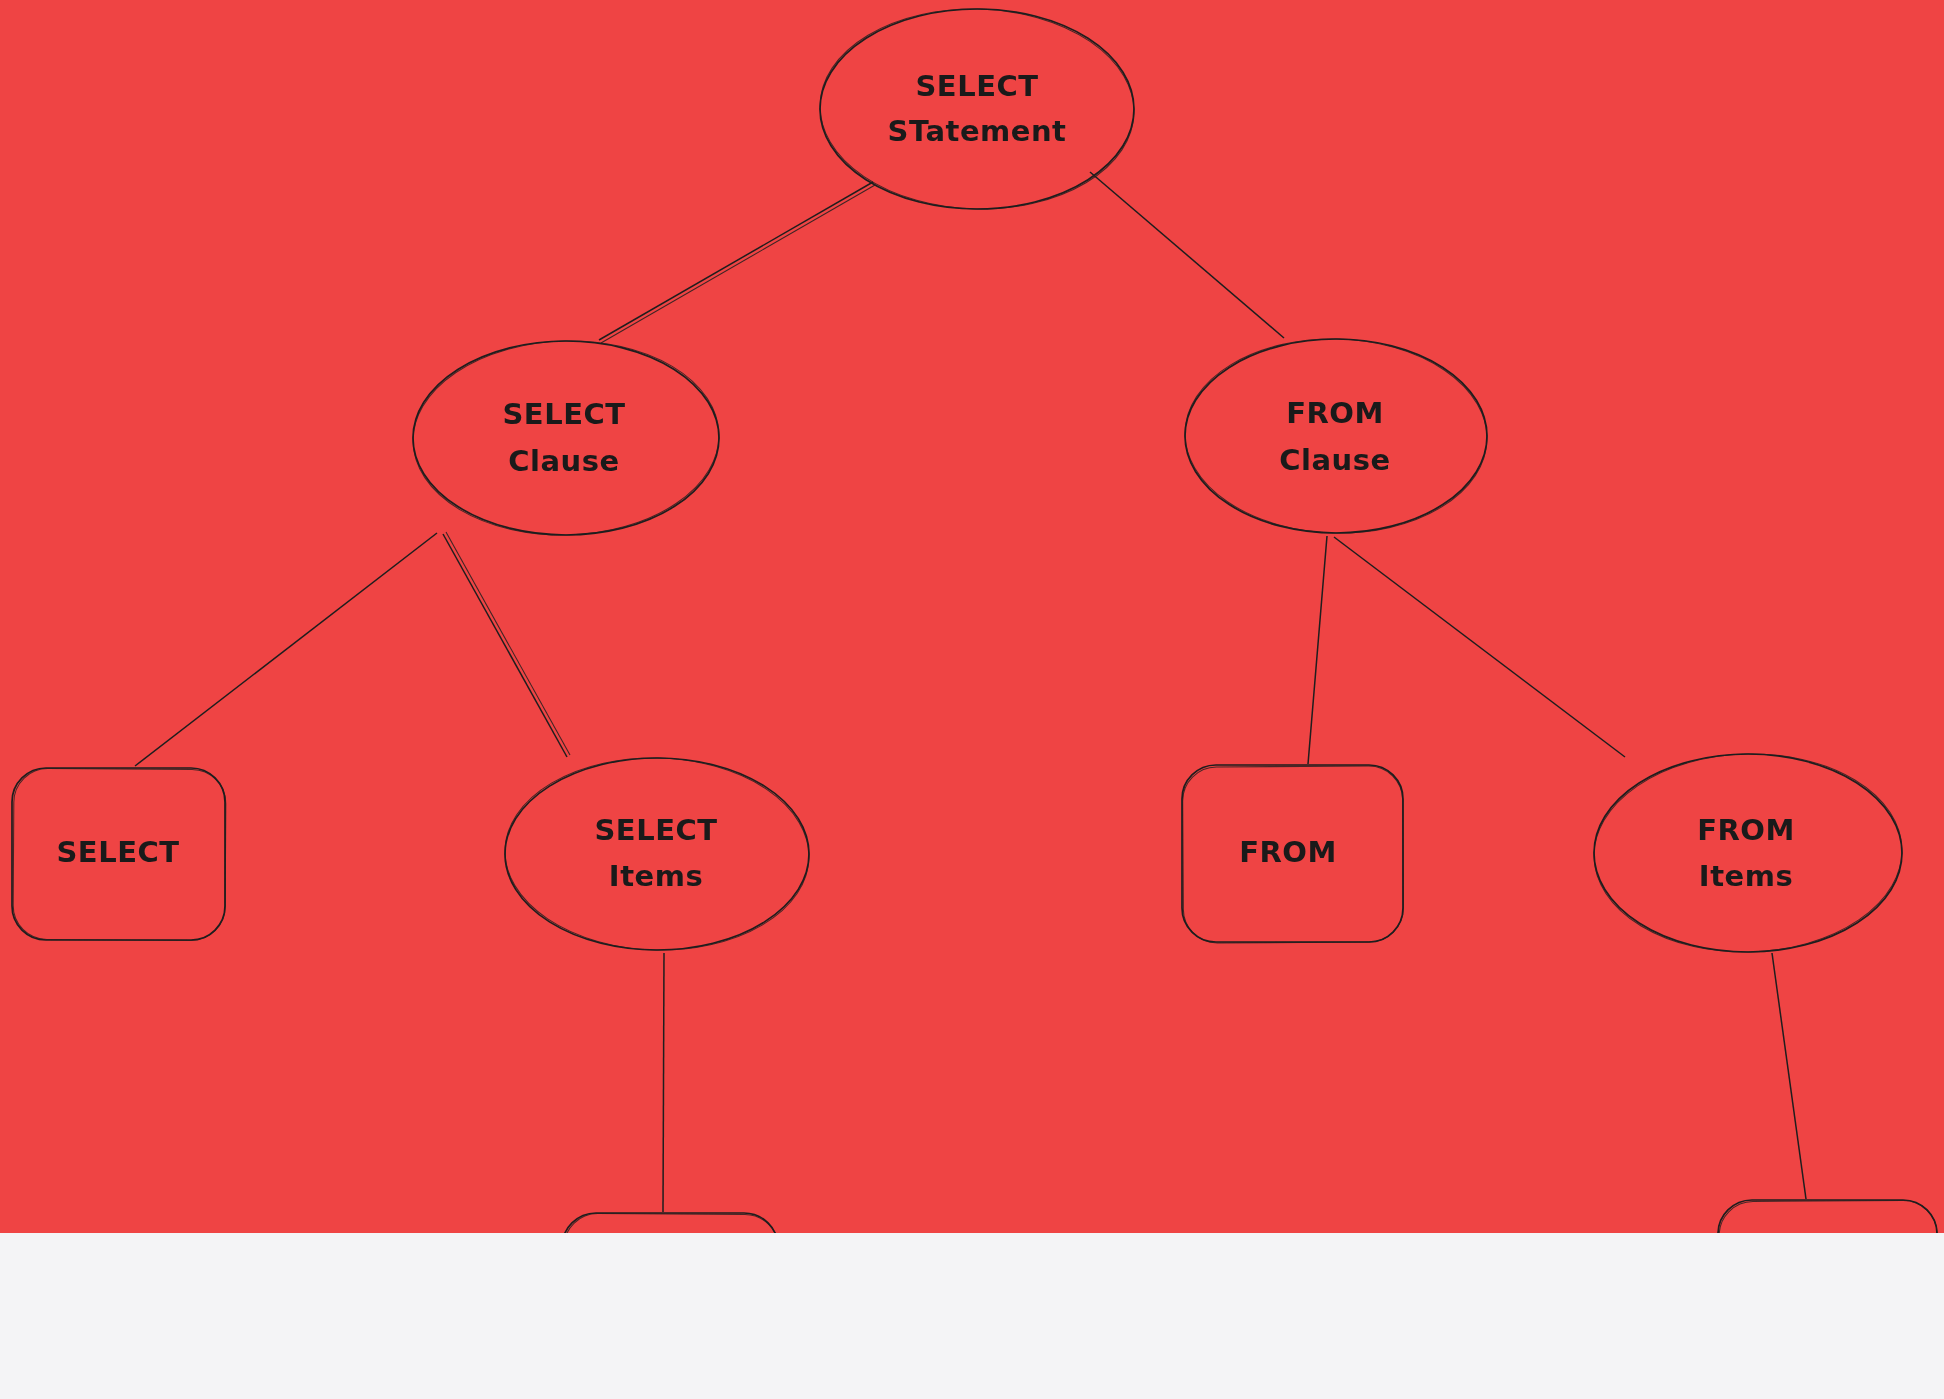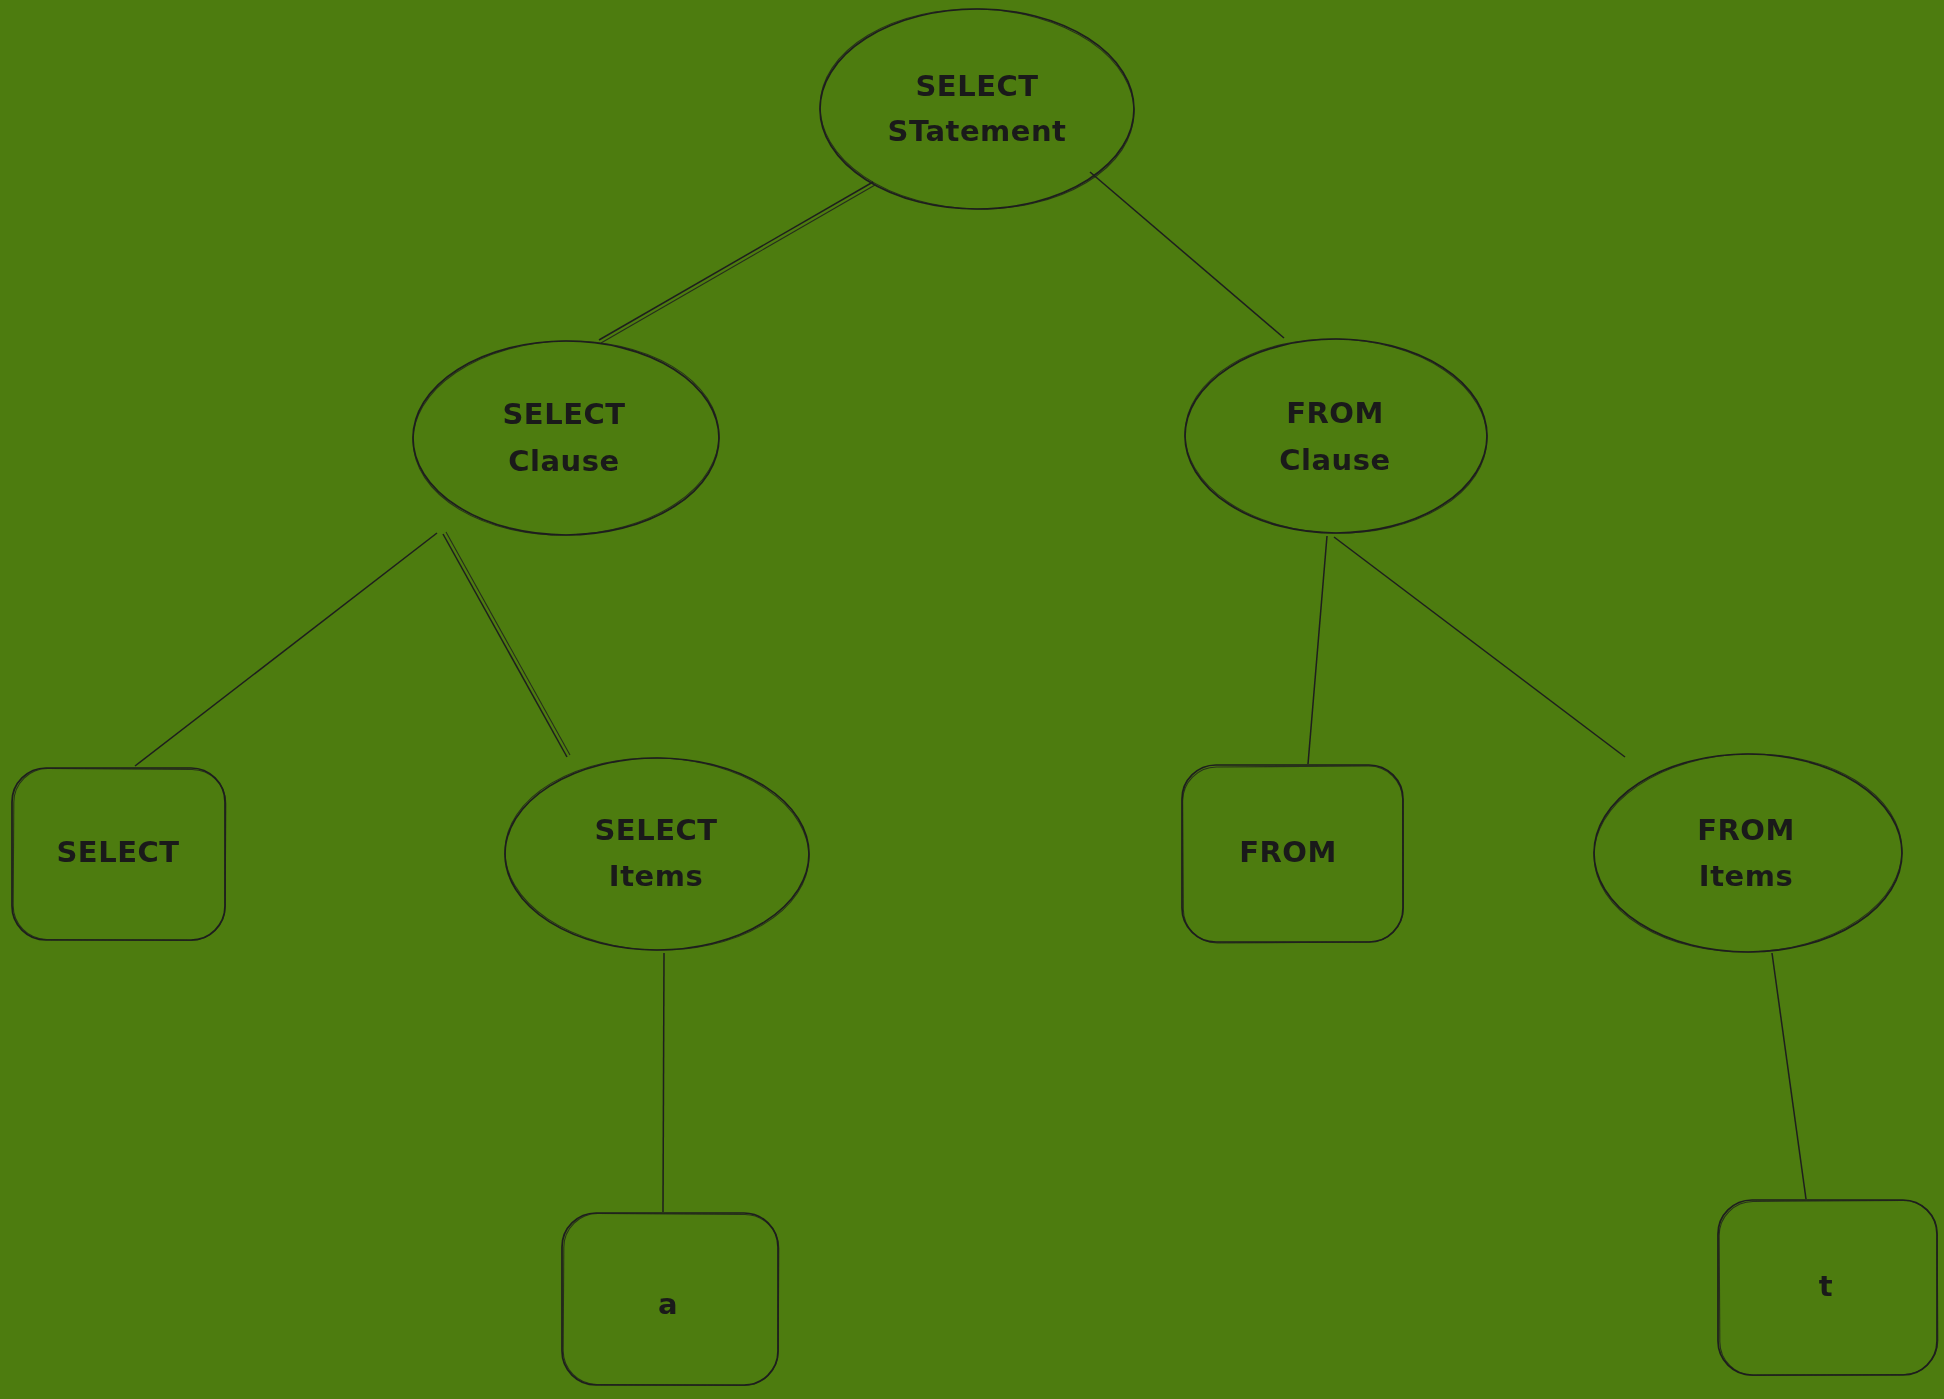--- a/index.html
+++ b/index.html
@@ -4,22 +4,22 @@
 <style>
   html, body {
     margin: 0;
     padding: 0;
     background: #f4f4f6;
     font-family: "DejaVu Sans", sans-serif;
   }
   .canvas {
     position: relative;
     width: 1944px;
-    height: 1399px;
-    background: #4d7c0f;
+    height: 1233px;
+    background: #ef4444;
     overflow: hidden;
     text-align: center;
   }
   svg { position: absolute; left: 0; top: 0; }
 
   .shape {
     fill: none;
     stroke: #1e1e1e;
     stroke-width: 1.7;
   }

